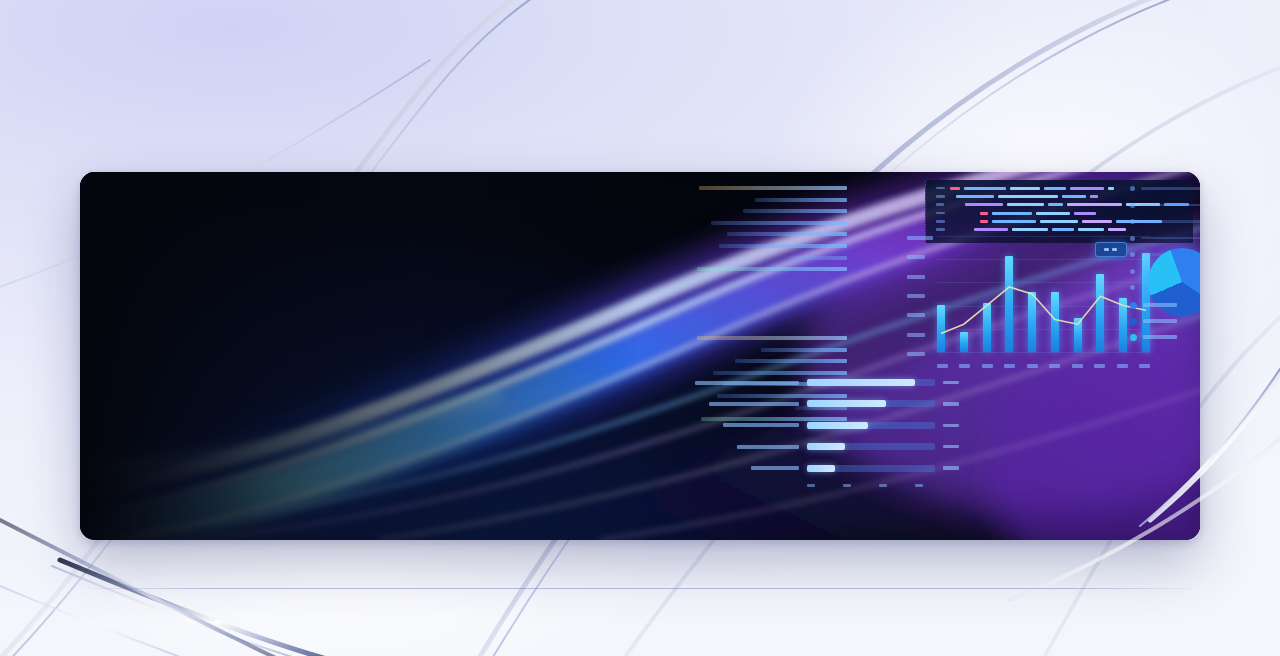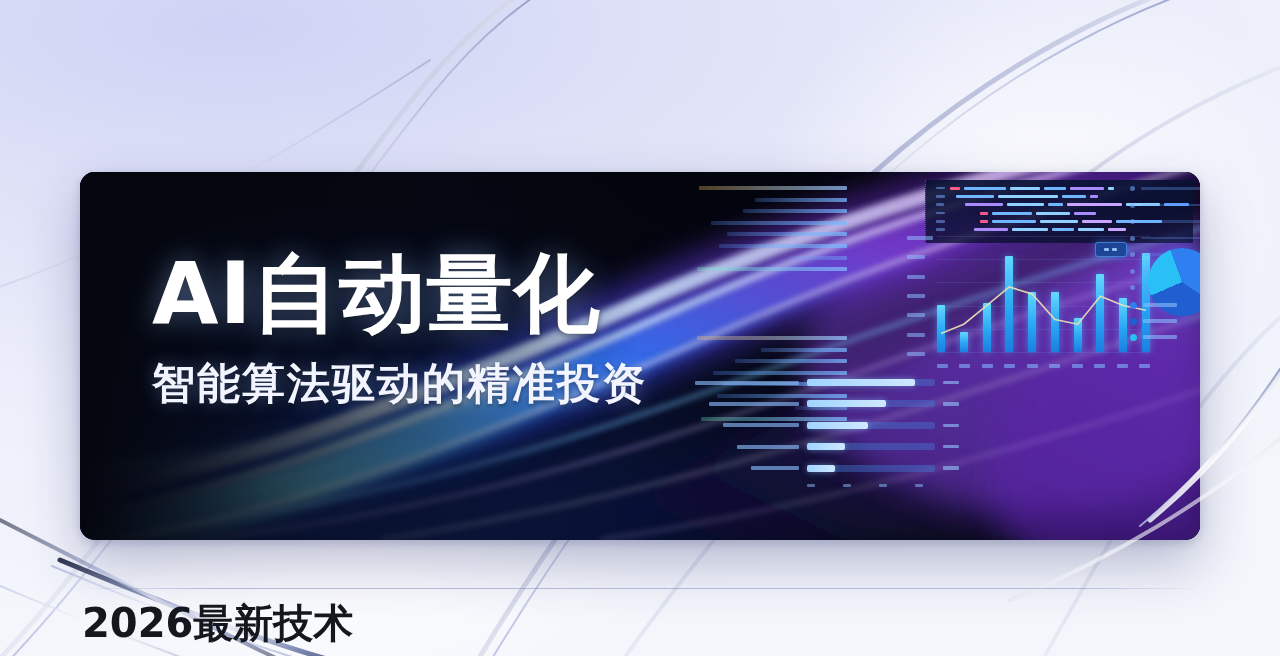--- a/index.html
+++ b/index.html
@@ -494,21 +494,16 @@
         <path d="M 1140,526 C 1200,476 1242,426 1282,366" stroke="url(#chr2)" stroke-width="2" opacity=".85"></path>
         <path d="M 1010,600 C 1110,560 1210,500 1290,430" stroke="url(#chr1)" stroke-width="4" opacity=".6"></path>
         <path d="M 60,560 C 180,610 280,648 360,668" stroke="url(#chr1)" stroke-width="5" opacity=".85"></path>
         <path d="M 52,566 C 172,616 272,654 352,674" stroke="url(#chr2)" stroke-width="2" opacity=".8"></path>
         <path d="M 0,520 C 90,566 180,612 280,660" stroke="url(#chr1)" stroke-width="4" opacity=".55"></path>
         <path d="M 0,586 C 80,620 150,646 210,668" stroke="url(#chr2)" stroke-width="2" opacity=".5"></path>
       </g>
     </svg>
   </div>
 
-  <div class="title-wrap" style="position:absolute;left:152px;top:250px;width:560px;">
-    <div class="title-main">AI自动量化</div>
-    <div class="title-sub">智能算法驱动的精准投资</div>
-  </div>
 
   <div class="divider"></div>
-  <div class="foot left">2026最新技术</div>
 
 </div>
 
 </body></html>

